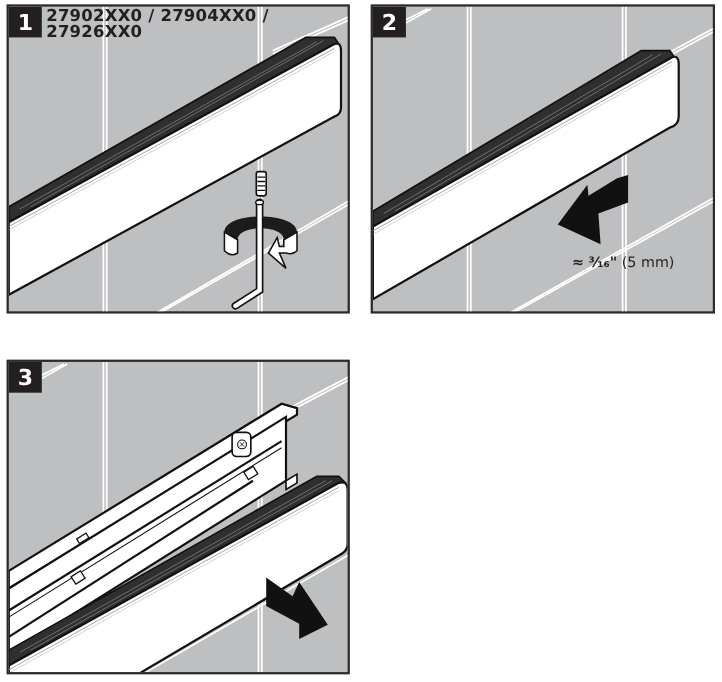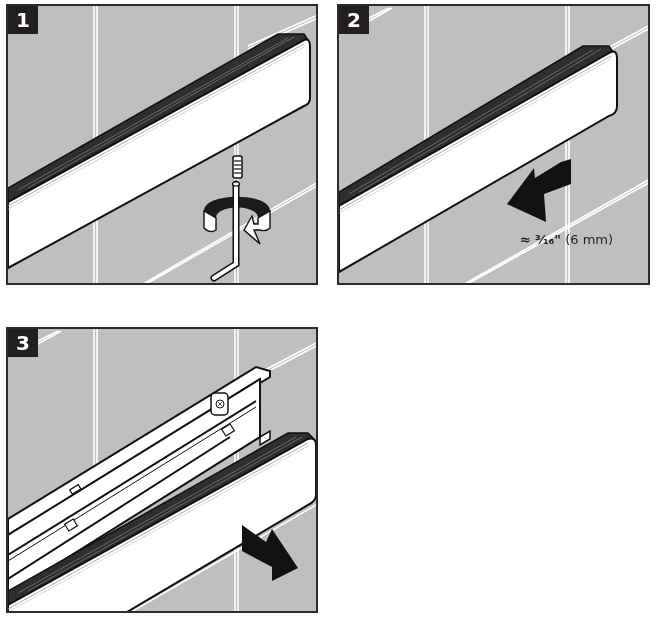--- a/index.html
+++ b/index.html
@@ -54,20 +54,24 @@
       <path d="M262,205 L262,222 Q258,226 252,224 L246,224 L252,238 L236,224 L244,210 L246,218 L250,218 L250,212 Z" fill="#fff" stroke="#111" stroke-width="1.4"></path>
     </g>
 
     <g fill="none" stroke-linecap="round">
       <path d="M228,178 L228,258 L206,272" stroke="#111" stroke-width="7"></path>
       <path d="M228,178 L228,258 L206,272" stroke="#fff" stroke-width="4"></path>
       <ellipse cx="228" cy="178" rx="3.5" ry="2" fill="#fff" stroke="#111" stroke-width="1.2"></ellipse>
     </g>
   </svg>
   <div class="step-badge">1</div>
+  <div class="model-label">
+    <div>27902XX0 / 27904XX0 /</div>
+    <div>27926XX0</div>
+  </div>
 </div>
 
 <div class="panel" style="left:337px; top:4px; width:313px; height:281px;">
   <svg width="313" height="281" viewBox="0 0 313 281">
     <g stroke="#ffffff" stroke-width="1.6" fill="none">
       <line x1="86" y1="0" x2="86" y2="281"></line>
         <line x1="89" y1="0" x2="89" y2="281"></line>
       <line x1="227" y1="0" x2="227" y2="281"></line>
         <line x1="230" y1="0" x2="230" y2="281"></line>
       <line x1="30" y1="12" x2="50" y2="2"></line>
@@ -85,21 +89,21 @@
     <path d="M0,200 L272,46 Q278,44 278,52 L278,100 Q278,108 270,110 L0,266 Z" fill="#ffffff" stroke="#111" stroke-width="2"></path>
     <line x1="0" y1="204" x2="272" y2="50" stroke="#999" stroke-width="0.8"></line>
     <line x1="0" y1="207" x2="272" y2="53" stroke="#bbb" stroke-width="0.6"></line>
 
     <polygon points="232,153 232,178 205,188 207,216 168,198 195,162 196,172 222,156" fill="#111"></polygon>
   </svg>
   <div class="step-badge">2</div>
   <div class="measure-label" style="left:181px; top:226px;">
     <span class="imp">≈</span>
     <span class="imp">³⁄₁₆"</span>
-    <span>(6 mm)</span>
+    <span>(5 mm)</span>
   </div>
 </div>
 
 <div class="panel" style="left:6px; top:327px; width:312px; height:286px;">
   <svg width="312" height="286" viewBox="0 0 312 286">
     <g stroke="#ffffff" stroke-width="1.6" fill="none">
       <line x1="86" y1="0" x2="86" y2="286"></line>
         <line x1="89" y1="0" x2="89" y2="286"></line>
       <line x1="227" y1="0" x2="227" y2="286"></line>
         <line x1="230" y1="0" x2="230" y2="286"></line>

